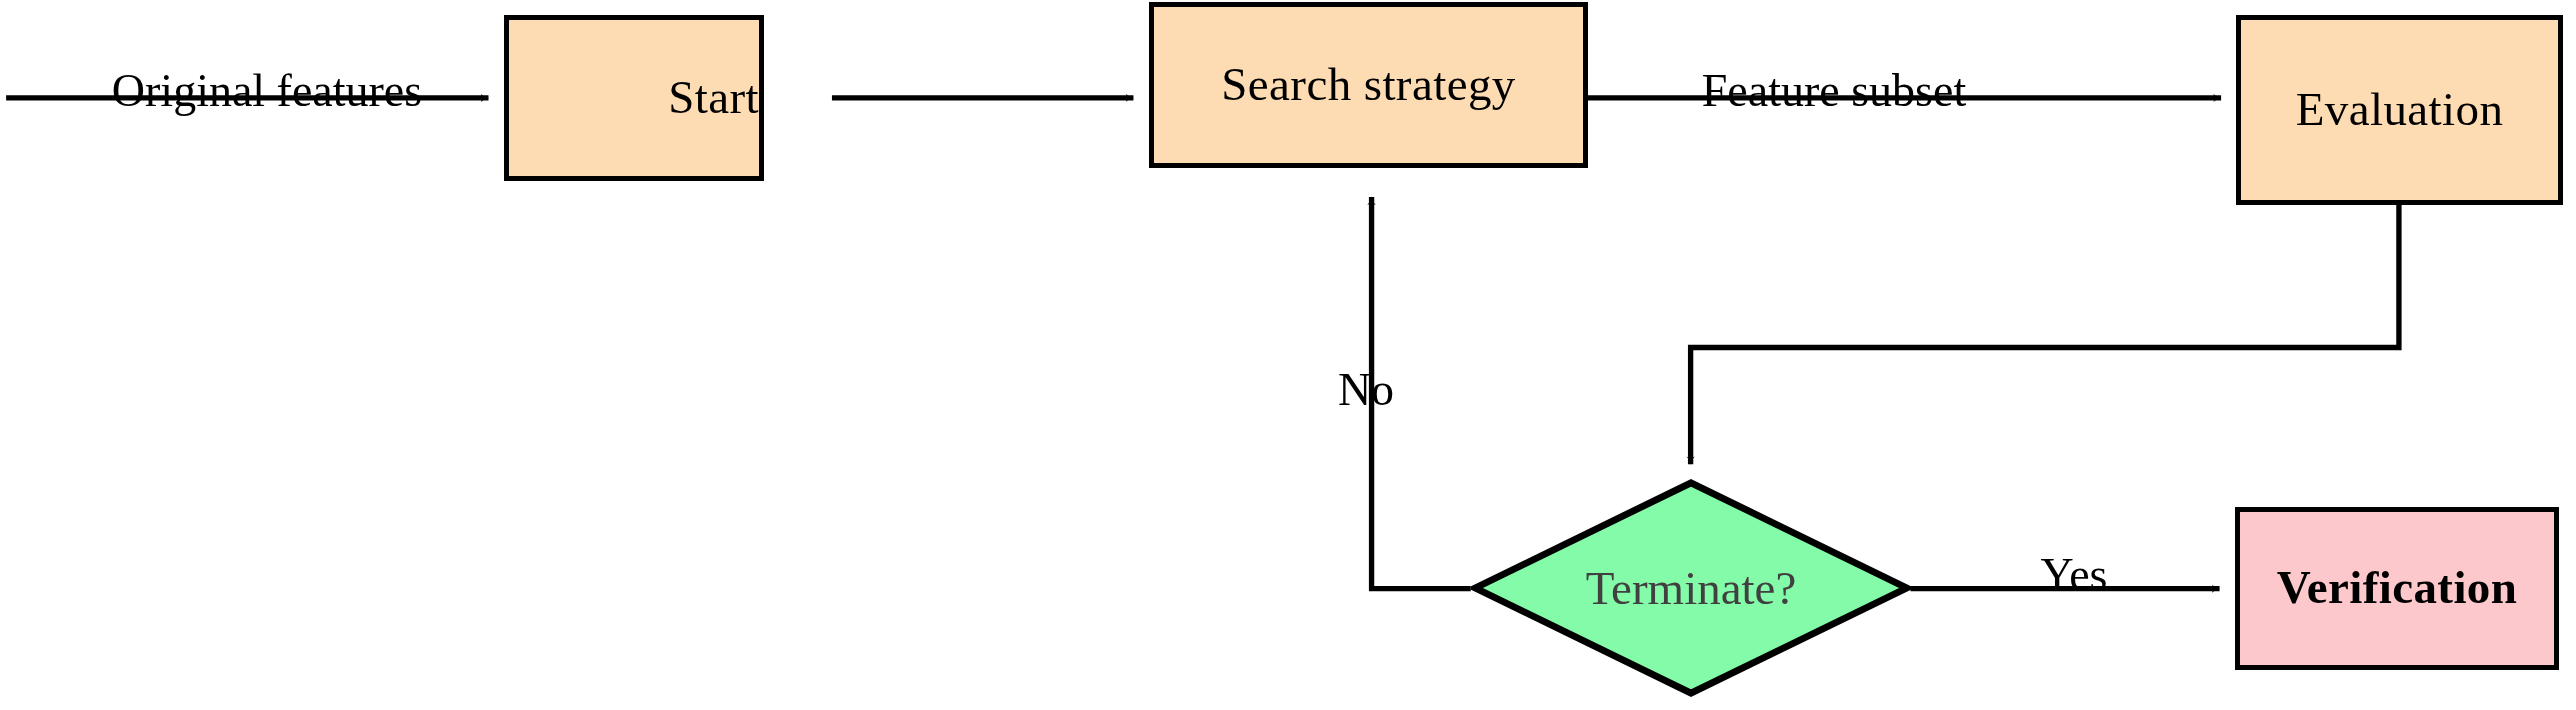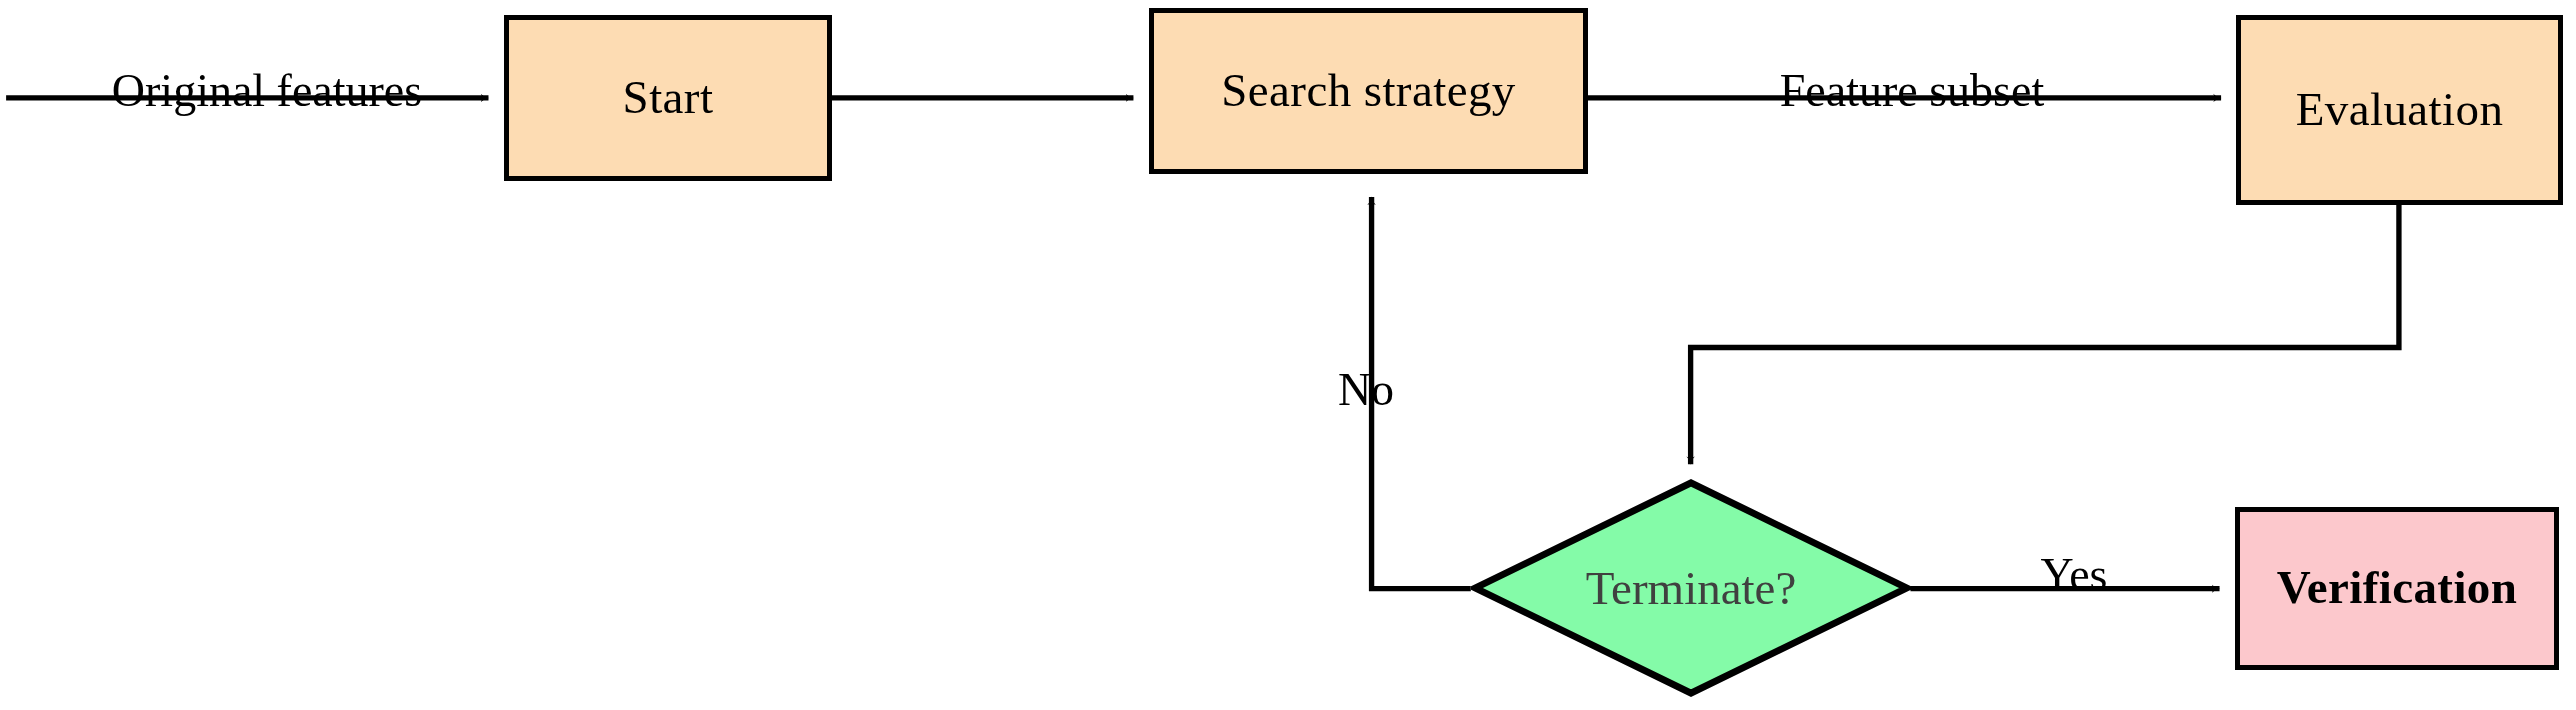--- a/index.html
+++ b/index.html
@@ -111,31 +111,31 @@
       </g>
 
       <g>
         <line x1="2503" y1="771" x2="2908" y2="771" marker-end="url(#arrowhead)"></line>
       </g>
     </g>
   </svg>
 
   <div class="edge-label center" style="left:267px; top:55px;">Original features</div>
 
-  <div class="edge-label center" style="left:1912px; top:55px;">Feature subset</div>
+  <div class="edge-label center" style="left:1834px; top:55px;">Feature subset</div>
 
   <div class="edge-label center" style="left:1366px; top:354px;">No</div>
 
   <div class="edge-label center" style="left:2074px; top:539px;">Yes</div>
 
-  <div class="node" style="left:504px; top:15.3px; width:328px; height:166px; background:#FDDCB3;">
+  <div class="node" style="left:504px; top:15.3px; width:260px; height:166px; background:#FDDCB3;justify-content:flex-end;">
     <span class="node-label">Start</span>
   </div>
 
-  <div class="node" style="left:1149px; top:8px; width:439px; height:166px; background:#FDDCB3;">
+  <div class="node" style="left:1149px; top:2px; width:439px; height:166px; background:#FDDCB3;">
     <span class="node-label">Search strategy</span>
   </div>
 
   <div class="node" style="left:2236px; top:15.3px; width:327px; height:190px; background:#FDDCB3;">
     <span class="node-label">Evaluation</span>
   </div>
 
   <div class="diamond-wrap" style="left:1471px; top:479px; width:440px; height:218px;">
     <svg width="440" height="218" viewBox="0 0 576 286">
       <polygon points="288,5 571,143 288,281 5,143" fill="#84FBA8" stroke="#000000" stroke-width="9" stroke-linejoin="miter"></polygon>

